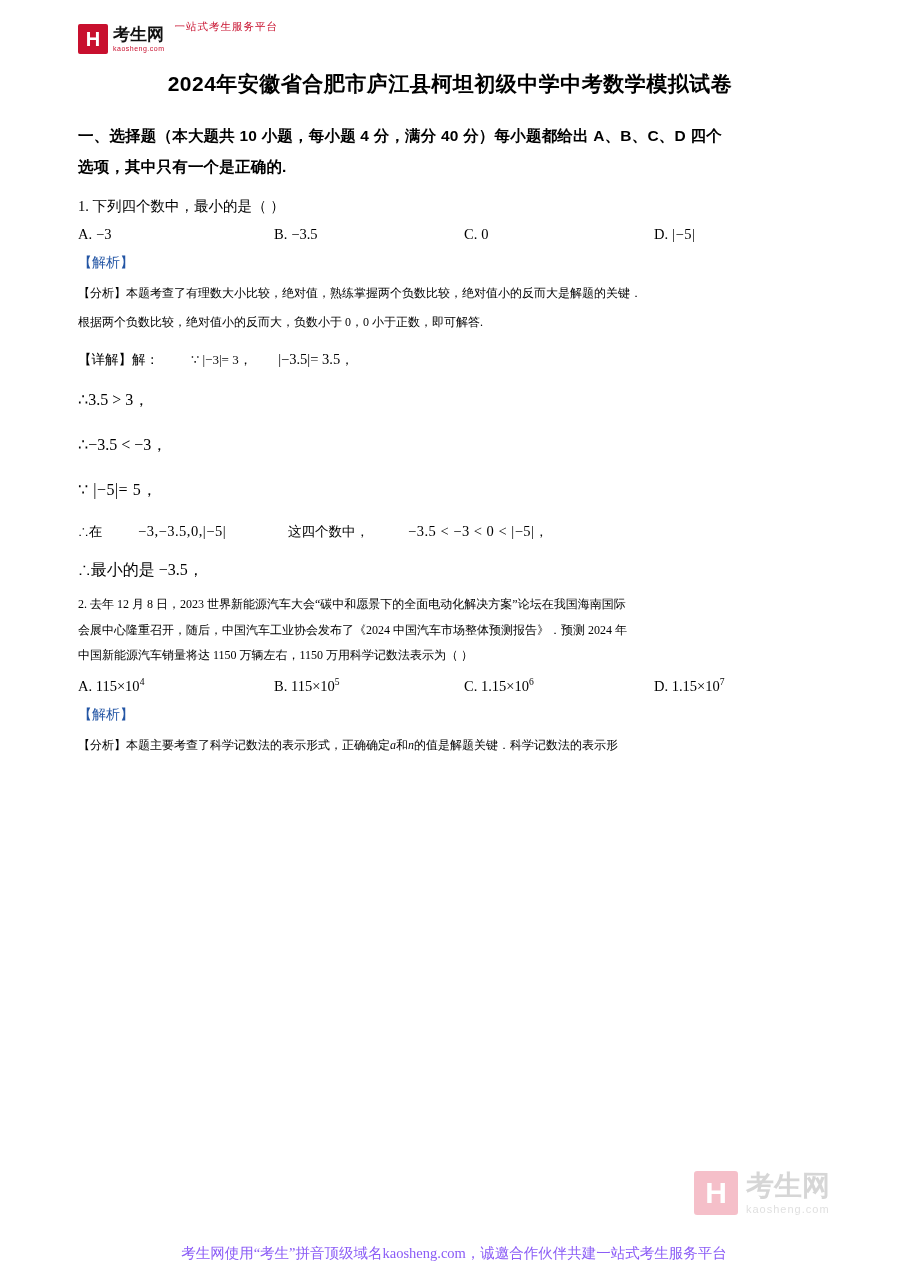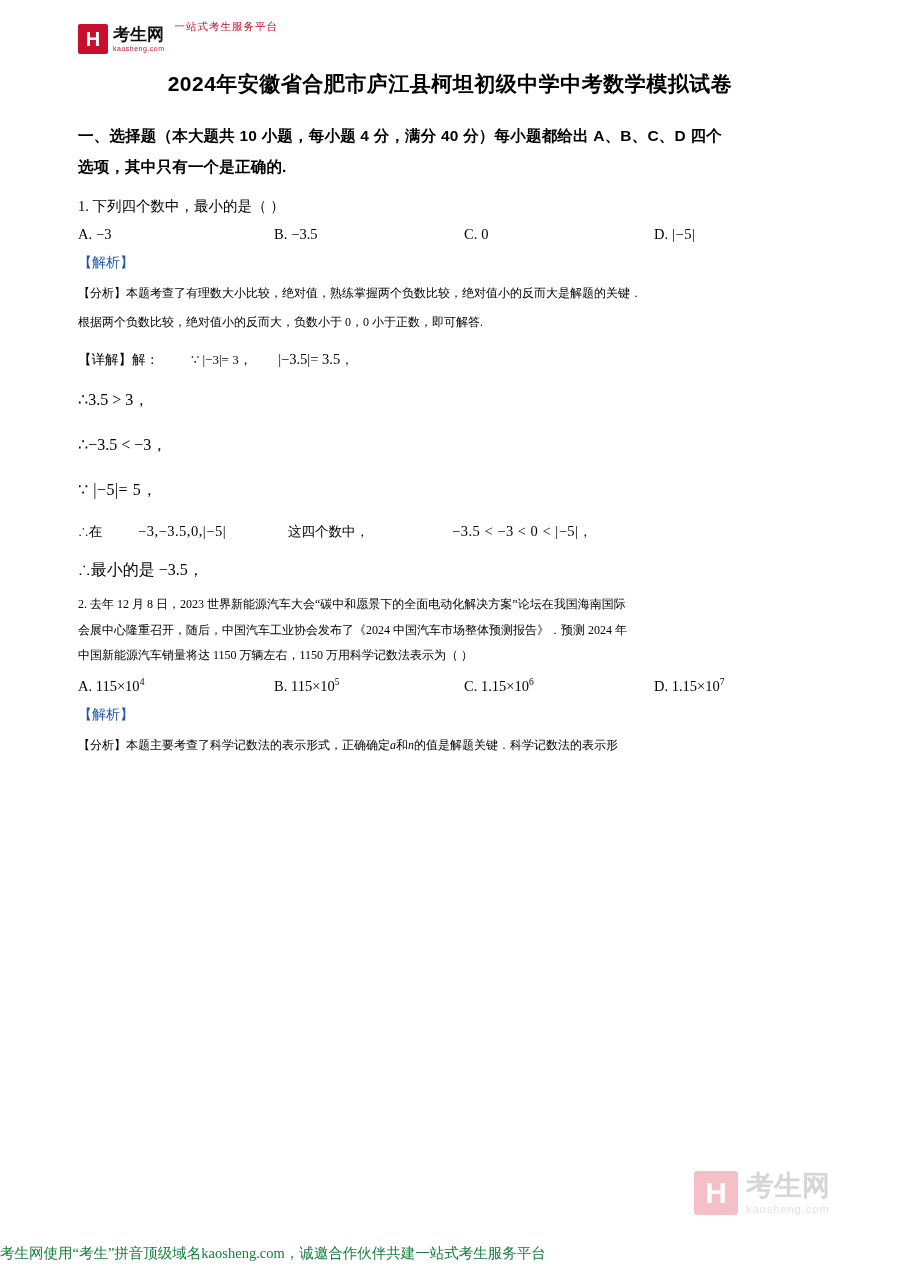--- a/index.html
+++ b/index.html
@@ -165,21 +165,21 @@
   .two-col-math {
     display: flex;
     align-items: baseline;
     font-size: 13.5px;
     margin-top: 12px;
     line-height: 1.6;
   }
   .two-col-math .c-a { width: 60px; }
   .two-col-math .c-b { width: 150px; font-size: 14.5px; }
   .two-col-math .c-c { width: 120px; }
-  .two-col-math .c-d { font-size: 14.5px; margin-left: 44px; }
+  .two-col-math .c-d { font-size: 14.5px; }
 
   .q2-opts {
     display: flex;
     margin-top: 10px;
     font-size: 14.5px;
   }
   .q2-opts .q2o { }
   .q2-1 { width: 196px; }
   .q2-2 { width: 190px; }
   .q2-3 { width: 190px; }
@@ -223,25 +223,26 @@
     font-family: "Liberation Sans", sans-serif;
     font-size: 11px;
     color: #b0b0b0;
     margin-top: 4px;
     letter-spacing: 1px;
   }
 
   
   .footer {
     position: absolute;
-    left: 0;
+    left: 8px;
     right: 0;
     bottom: 18px;
+    text-align: center;
     font-size: 14.5px;
-    color: #15803d;
+    color: #8b5cf6;
   }
 </style>
 </head>
 <body>
 
 <div class="page">
 
   <div class="logo-bar">
     <div class="logo-mark">H</div>
     <div class="logo-text-wrap">

